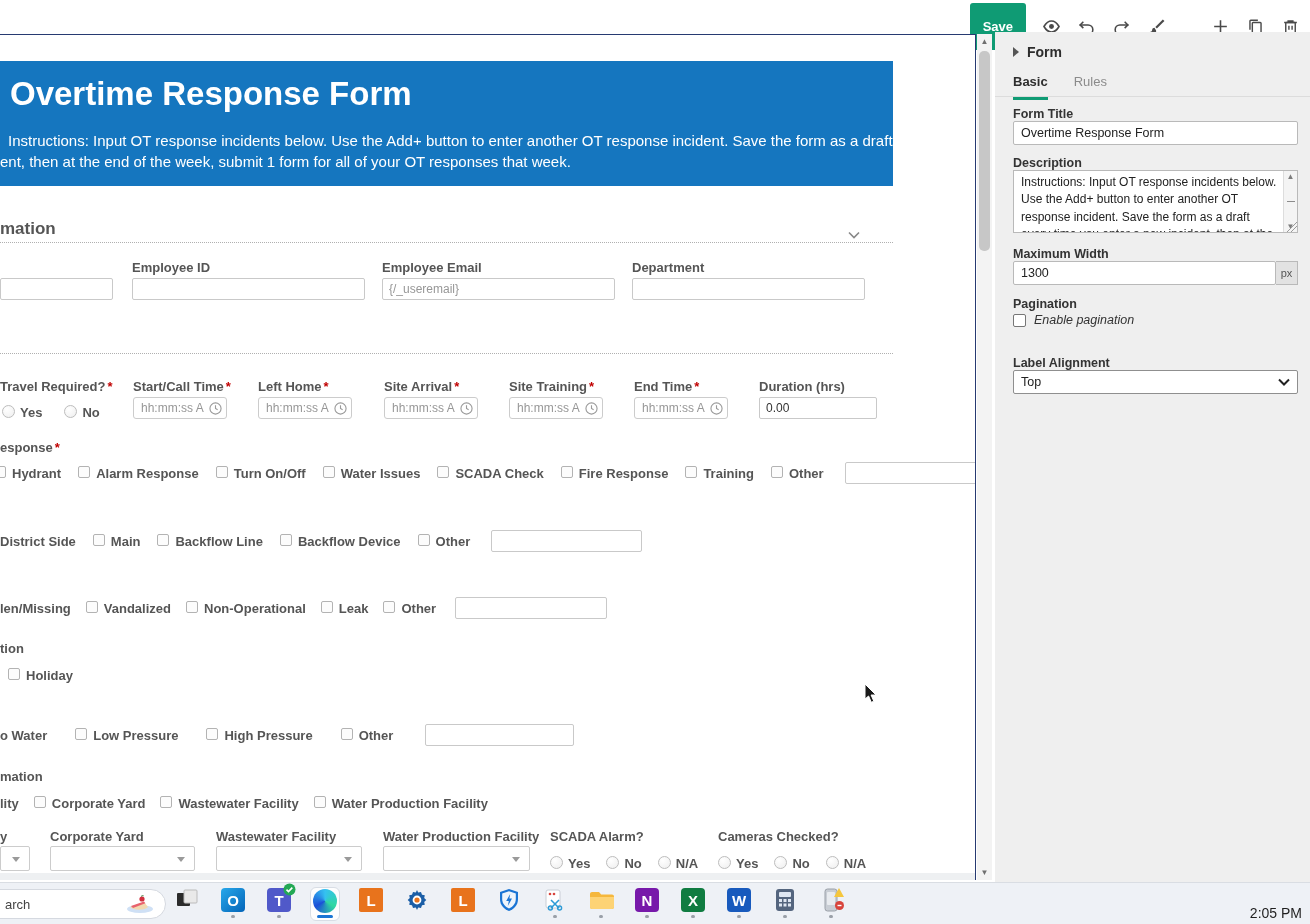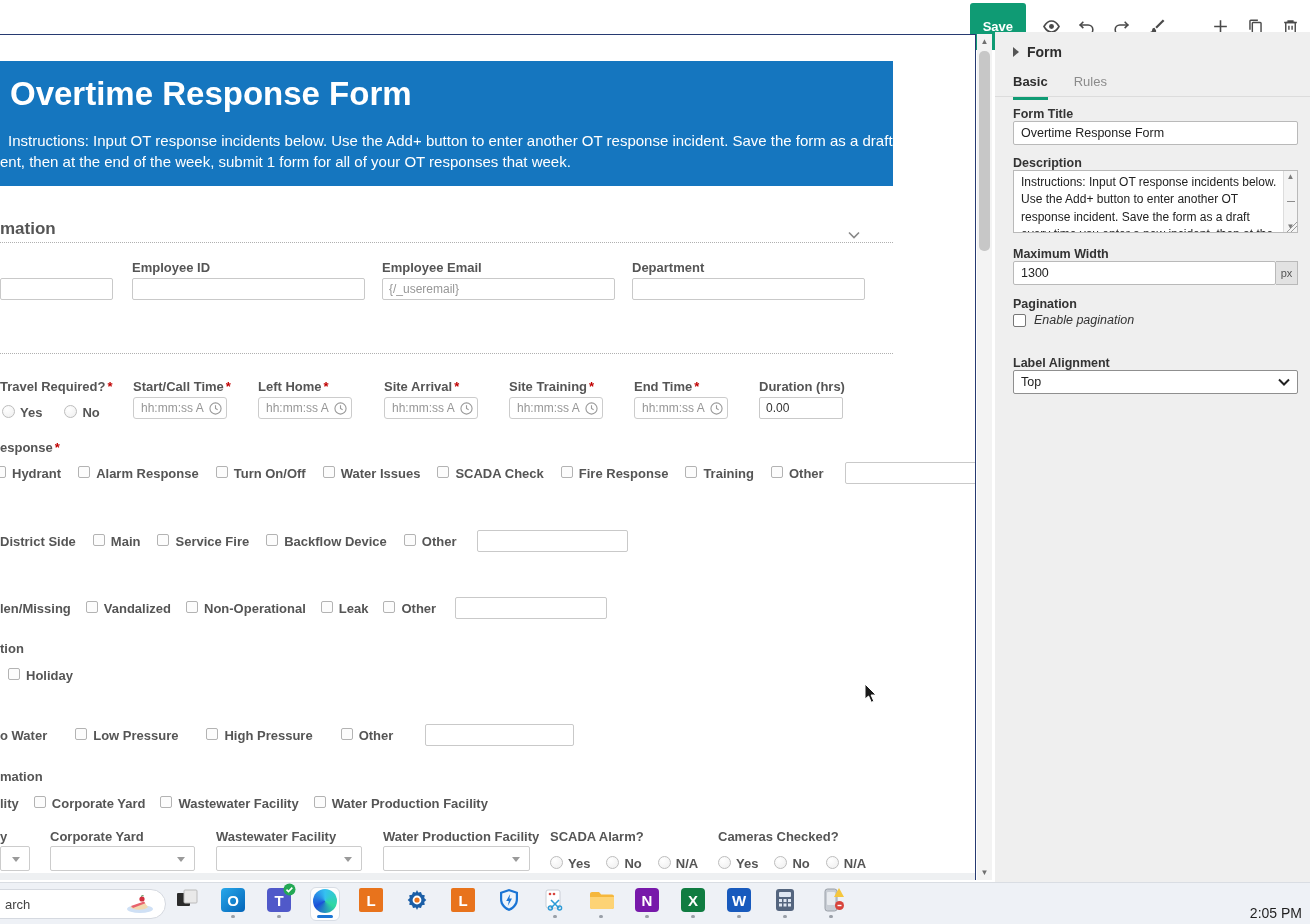--- a/index.html
+++ b/index.html
@@ -243,21 +243,21 @@
   </div>
   <div class="lbl req" style="left:634px;top:344px">End Time</div>
   <div class="tin" style="left:634px;top:362px">
     <input placeholder="hh:mm:ss A" style="">
     <svg class="clock" width="13" height="13" viewBox="0 0 14 14">
         <circle cx="7" cy="7" r="6" fill="none" stroke="#9a9a9a" stroke-width="1.2"></circle>
         <path d="M7 3.5V7l2.3 1.4" fill="none" stroke="#9a9a9a" stroke-width="1.2"></path>
       </svg>
   </div>
   <div class="lbl" style="left:759px;top:344px">Duration (hrs)</div>
-  <input class="inp" style="left: 759px; top: 362px; width: 84px;" value="0.00">
+  <input class="inp" style="left: 759px; top: 362px; width: 118px;" value="0.00">
 
   <div class="lbl req" style="left:0;top:405px">esponse</div>
   <div class="row" style="left:-6px;top:426px;gap:17px">
     <label class="cbi">
         <span class="cb"></span>
         <span class="cbl">Hydrant</span>
       </label>
     <label class="cbi">
         <span class="cb"></span>
         <span class="cbl">Alarm Response</span>
@@ -290,21 +290,21 @@
   </div>
 
   <div class="row" style="left:0;top:494px;gap:17px">
     <span class="cbl">District Side</span>
     <label class="cbi">
         <span class="cb"></span>
         <span class="cbl">Main</span>
       </label>
     <label class="cbi">
         <span class="cb"></span>
-        <span class="cbl">Service Fire</span>
+        <span class="cbl">Backflow Line</span>
       </label>
     <label class="cbi">
         <span class="cb"></span>
         <span class="cbl">Backflow Device</span>
       </label>
     <label class="cbi">
         <span class="cb"></span>
         <span class="cbl">Other</span>
       </label>
     <input class="oinp" style="width: 151px;">

